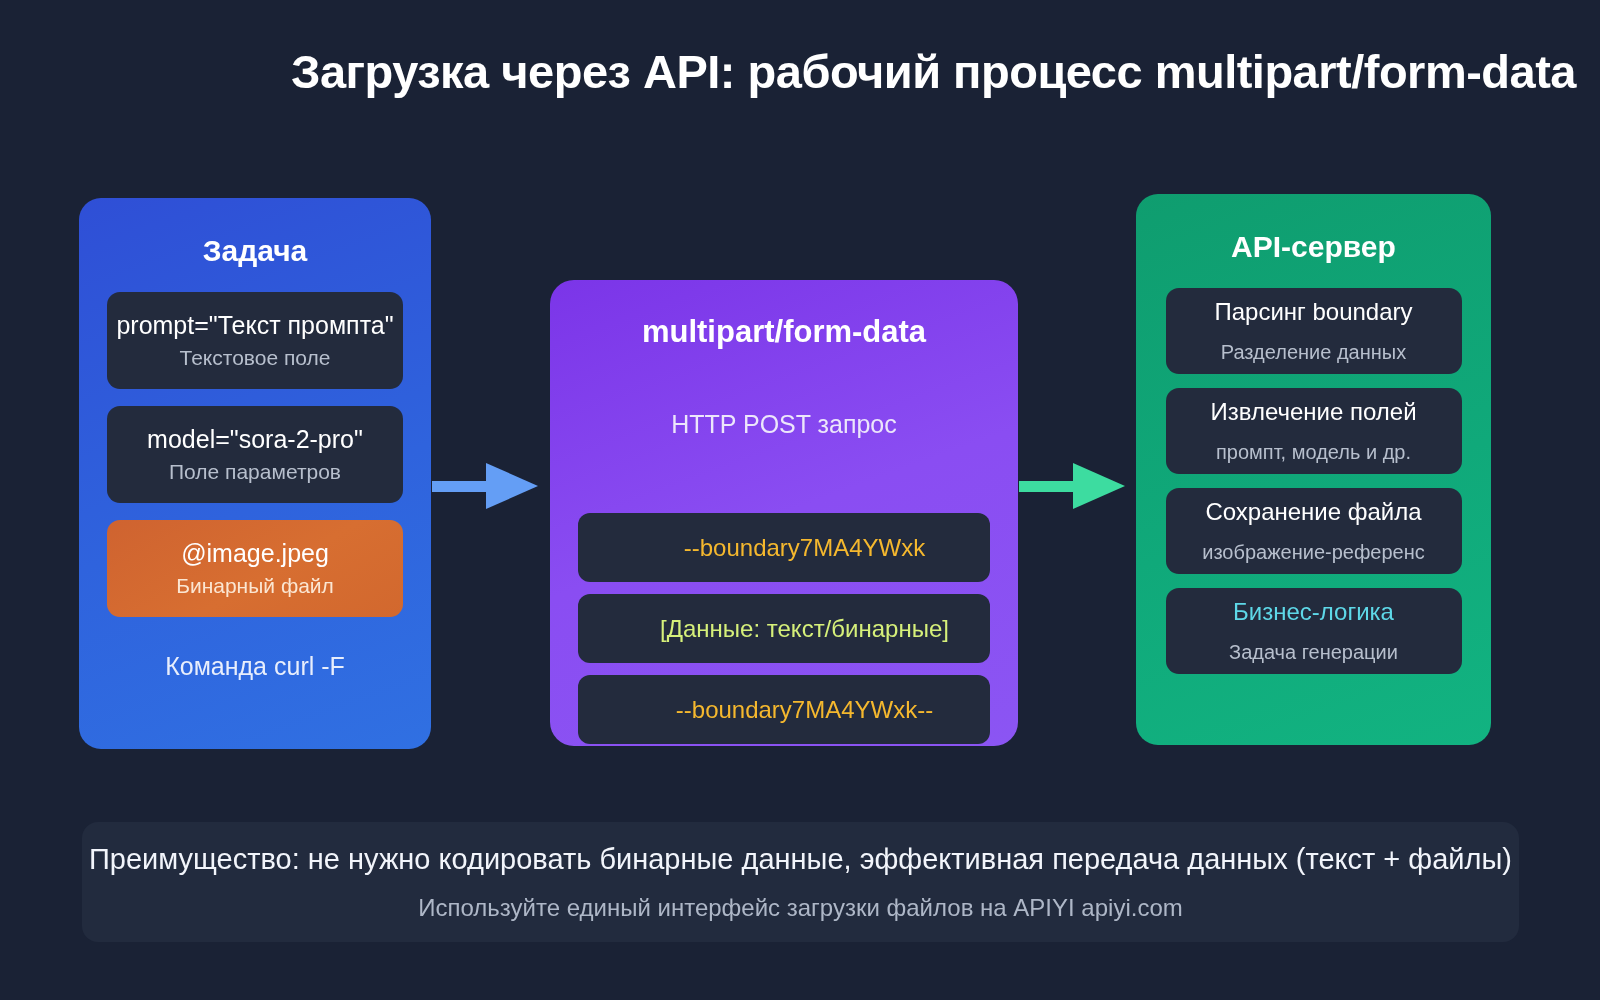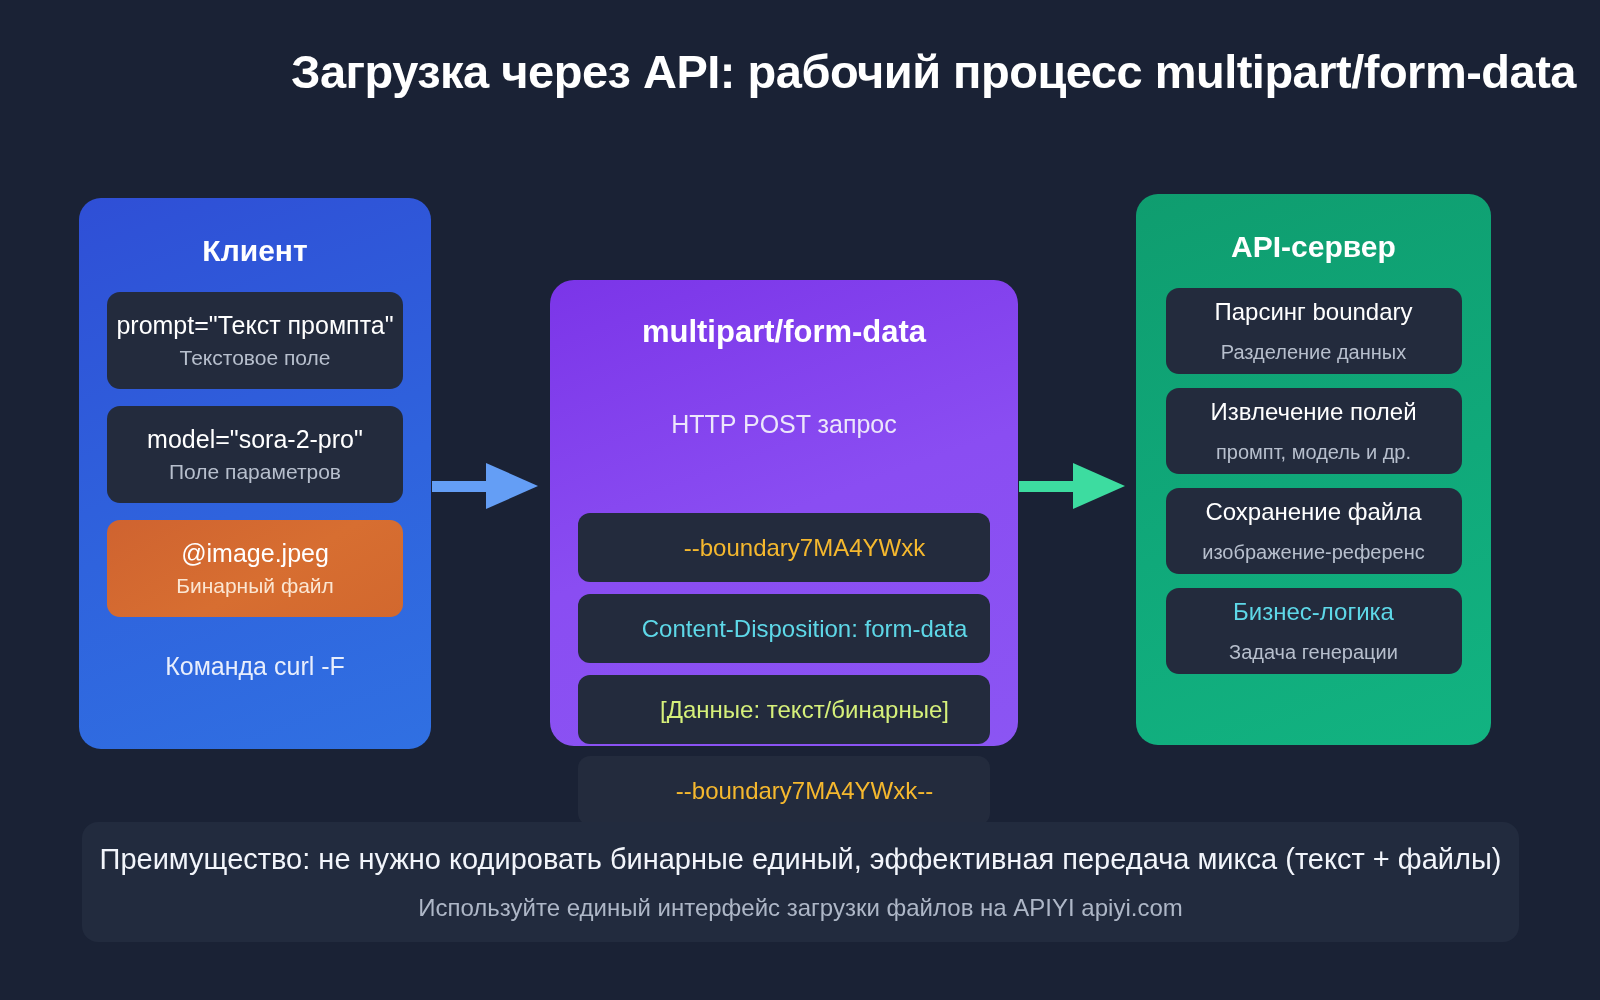--- a/index.html
+++ b/index.html
@@ -230,21 +230,21 @@
   }
 </style>
 </head>
 <body>
 
 <div class="page-title">Загрузка через API: рабочий процесс multipart/form-data</div>
 
 <div class="stage">
 
   <div class="panel panel-client">
-    <div class="panel-title">Клиент</div>
+    <div class="panel-title">Задача</div>
 
     <div class="client-cards">
 
       <div class="card">
         <div class="card-main">prompt="Текст промпта"</div>
         <div class="card-sub">Текстовое поле</div>
       </div>
 
       <div class="card">
         <div class="card-main">model="sora-2-pro"</div>
@@ -265,21 +265,20 @@
     <div class="arrow-shaft"></div>
     <div class="arrow-head"></div>
   </div>
 
   <div class="panel panel-packet">
     <div class="panel-title">multipart/form-data</div>
     <div class="packet-sub">HTTP POST запрос</div>
 
     <div class="packet-rows">
       <div class="packet-row tone-boundary">--boundary7MA4YWxk</div>
-      <div class="packet-row tone-header">Content-Disposition: form-data</div>
       <div class="packet-row tone-payload">[Данные: текст/бинарные]</div>
       <div class="packet-row tone-boundary">--boundary7MA4YWxk--</div>
     </div>
   </div>
 
   <div class="arrow arrow-green">
     <div class="arrow-shaft"></div>
     <div class="arrow-head"></div>
   </div>
 
@@ -307,15 +306,15 @@
         <div class="card-main accent-cyan">Бизнес-логика</div>
         <div class="card-sub">Задача генерации</div>
       </div>
 
     </div>
   </div>
 
 </div>
 
 <div class="footer">
-  <div class="footer-main">Преимущество: не нужно кодировать бинарные единый, эффективная передача микса (текст + файлы)</div>
+  <div class="footer-main">Преимущество: не нужно кодировать бинарные данные, эффективная передача данных (текст + файлы)</div>
   <div class="footer-sub">Используйте единый интерфейс загрузки файлов на APIYI apiyi.com</div>
 </div>
 
 </body></html>

